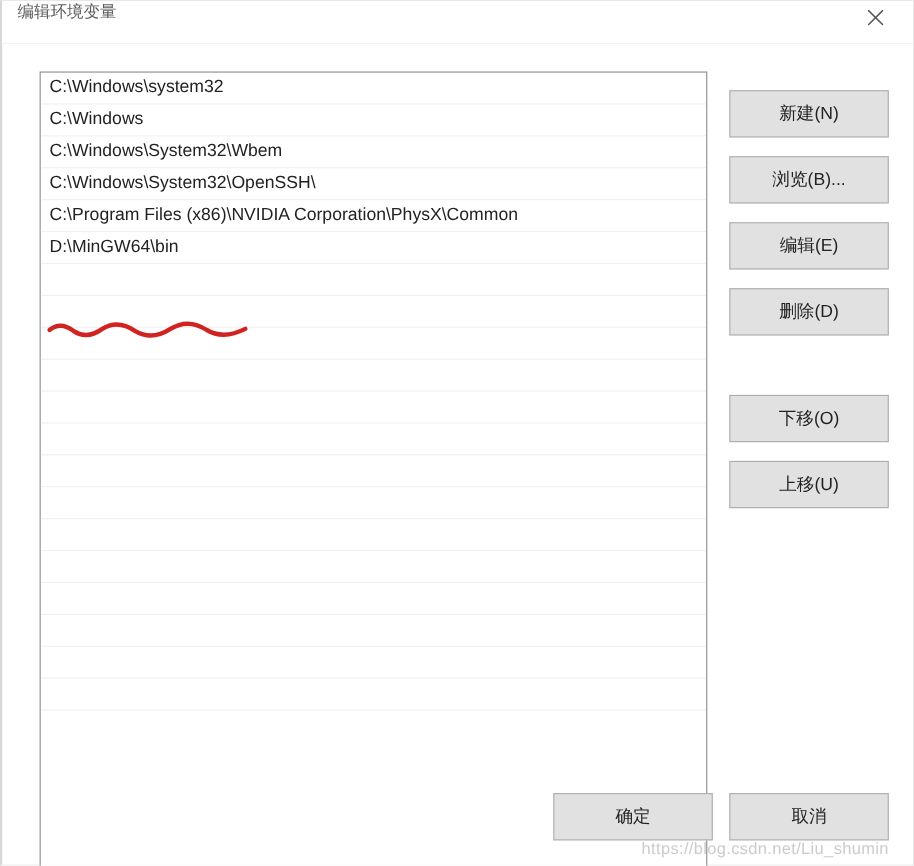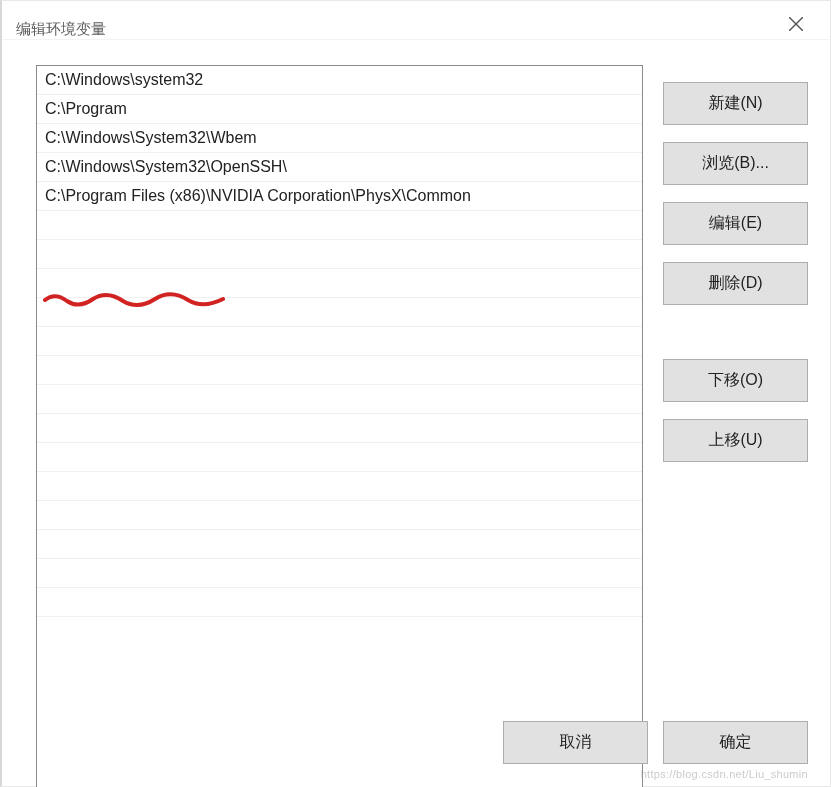--- a/index.html
+++ b/index.html
@@ -17,21 +17,21 @@
     width: 831px;
     height: 787px;
     background: #ffffff;
     box-sizing: border-box;
     border: 1px solid #e8e8e8;
     border-left: 2px solid #d7d7d7;
   }
   .titlebar {
     height: 38px;
     display: flex;
-    align-items: flex-end;
+    align-items: flex-start;
     justify-content: space-between;
     padding: 0 14px;
     background: #ffffff;
     color: #5a5a5a;
     font-size: 15px;
     border-bottom: 1px solid #f3f3f3;
   }
   .titlebar .close-btn {
     width: 40px;
     height: 30px;
@@ -111,21 +111,21 @@
     position: absolute;
     right: 22px;
     bottom: 22px;
     display: flex;
     gap: 15px;
   }
   .watermark {
     position: absolute;
     right: 22px;
     bottom: 6px;
-    font-size: 11px;
+    font-size: 15px;
     color: rgba(160,160,160,0.55);
     letter-spacing: 0.3px;
     pointer-events: none;
   }
 </style>
 </head>
 <body>
 
 <div class="window">
 
@@ -136,24 +136,25 @@
         <line x1="0" y1="0" x2="10" y2="10" stroke="#555" stroke-width="1"></line>
         <line x1="10" y1="0" x2="0" y2="10" stroke="#555" stroke-width="1"></line>
       </svg>
     </div>
   </div>
 
   <div class="content">
     <div class="main-row">
       <div class="listbox">
         <div class="row">C:\Windows\system32</div>
-        <div class="row">C:\Program</div>
+        <div class="row">C:\Windows</div>
         <div class="row">C:\Windows\System32\Wbem</div>
         <div class="row">C:\Windows\System32\OpenSSH\</div>
         <div class="row">C:\Program Files (x86)\NVIDIA Corporation\PhysX\Common</div>
+        <div class="row">D:\MinGW64\bin</div>
         <div class="empty-row"></div>
         <div class="empty-row"></div>
         <div class="empty-row"></div>
         <div class="empty-row"></div>
         <div class="empty-row"></div>
         <div class="empty-row"></div>
         <div class="empty-row"></div>
         <div class="empty-row"></div>
         <div class="empty-row"></div>
         <div class="empty-row"></div>
@@ -174,18 +175,18 @@
         <button class="dlg-btn">删除(D)</button>
         <div class="gap-1"></div>
         <button class="dlg-btn">下移(O)</button>
         <button class="dlg-btn">上移(U)</button>
         <div class="gap-2"></div>
       </div>
     </div>
   </div>
 
   <div class="footer">
+    <button class="dlg-btn">确定</button>
     <button class="dlg-btn">取消</button>
-    <button class="dlg-btn">确定</button>
   </div>
 
   <div class="watermark">https://blog.csdn.net/Liu_shumin</div>
 </div>
 
 </body></html>

